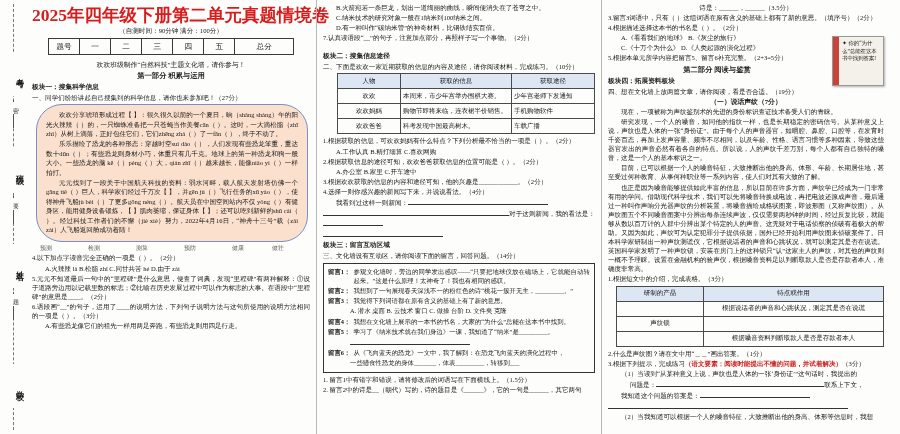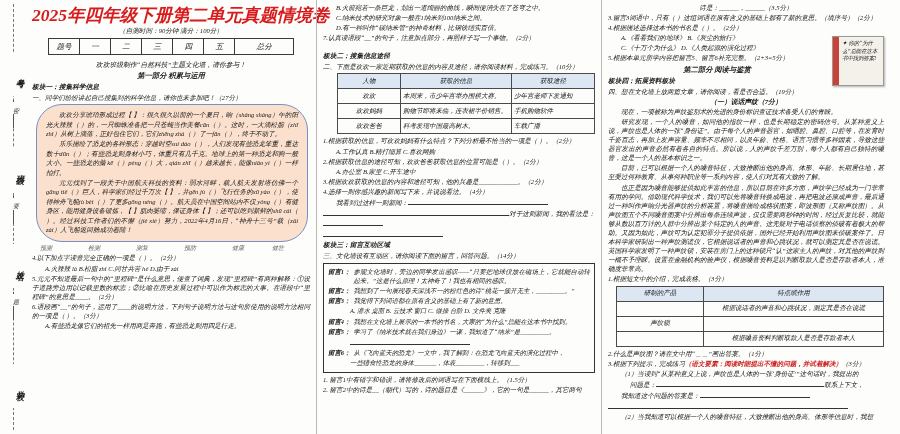--- a/index.html
+++ b/index.html
@@ -3,21 +3,21 @@
 <meta charset="utf-8">
 <style>
   html,body{margin:0;padding:0;}
   body{
     width:900px;height:434px;overflow:hidden;
     background:#fdfdfb;
     font-family:"Liberation Serif","DejaVu Serif",serif;
     color:#222;
     position:relative;
   }
-  .sheet{position:relative;width:805px;height:434px;box-sizing:border-box;font-style:italic;}
+  .sheet{position:relative;width:805px;height:434px;box-sizing:border-box;}
 
   
   .margin-col{
     position:absolute;left:0;top:0;width:26px;height:434px;
   }
   .dash-line{
     position:absolute;left:13px;top:4px;bottom:4px;width:0;
     border-left:1px dashed #777;
   }
   .vtext{

